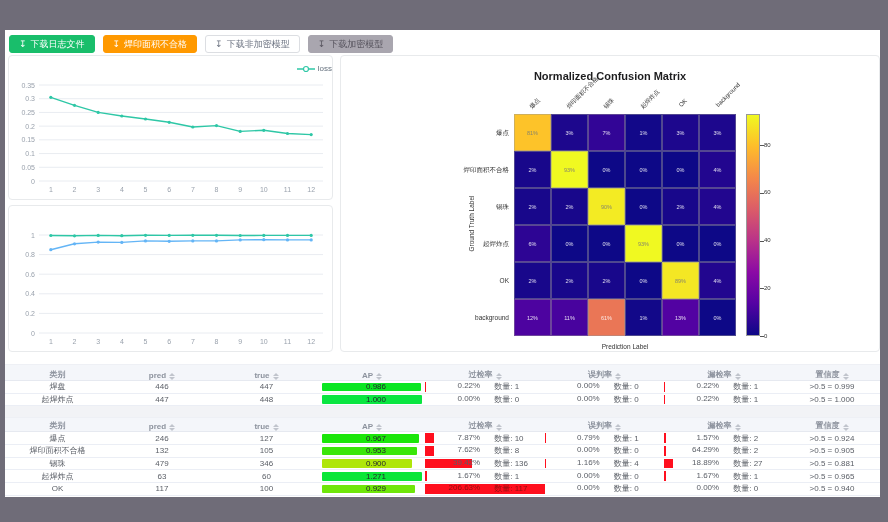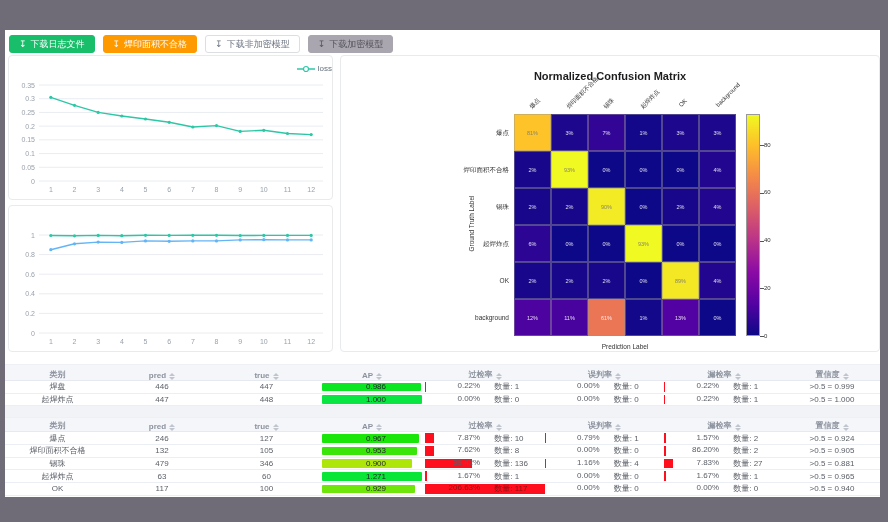--- a/index.html
+++ b/index.html
@@ -497,21 +497,21 @@
       <div class="tcell">
     <div class="rate-bar" style="width:0%"></div>
     <div class="rate-txt" style="">
                 <span class="p">0.00%</span>
                 <span class="c">数量: 0</span>
               </div>
             </div>
       <div class="tcell">
     <div class="rate-bar" style="width:1.9%"></div>
     <div class="rate-txt" style="">
-                <span class="p">86.20%</span>
+                <span class="p">64.29%</span>
                 <span class="c">数量: 2</span>
               </div>
             </div>
       <div class="tcell">&gt;0.5 = 0.905</div>
     </div>
           <div class="tgrid trow">
       <div class="tcell">锡珠</div>
       <div class="tcell">479</div>
       <div class="tcell">346</div>
       <div class="tcell">
@@ -530,21 +530,21 @@
       <div class="tcell">
     <div class="rate-bar" style="width:1.16%"></div>
     <div class="rate-txt" style="">
                 <span class="p">1.16%</span>
                 <span class="c">数量: 4</span>
               </div>
             </div>
       <div class="tcell">
     <div class="rate-bar" style="width:7.83%"></div>
     <div class="rate-txt" style="">
-                <span class="p">7.83%</span>
+                <span class="p">18.89%</span>
                 <span class="c">数量: 27</span>
               </div>
             </div>
       <div class="tcell">&gt;0.5 = 0.881</div>
     </div>
           <div class="tgrid trow">
       <div class="tcell">起焊炸点</div>
       <div class="tcell">63</div>
       <div class="tcell">60</div>
       <div class="tcell">

